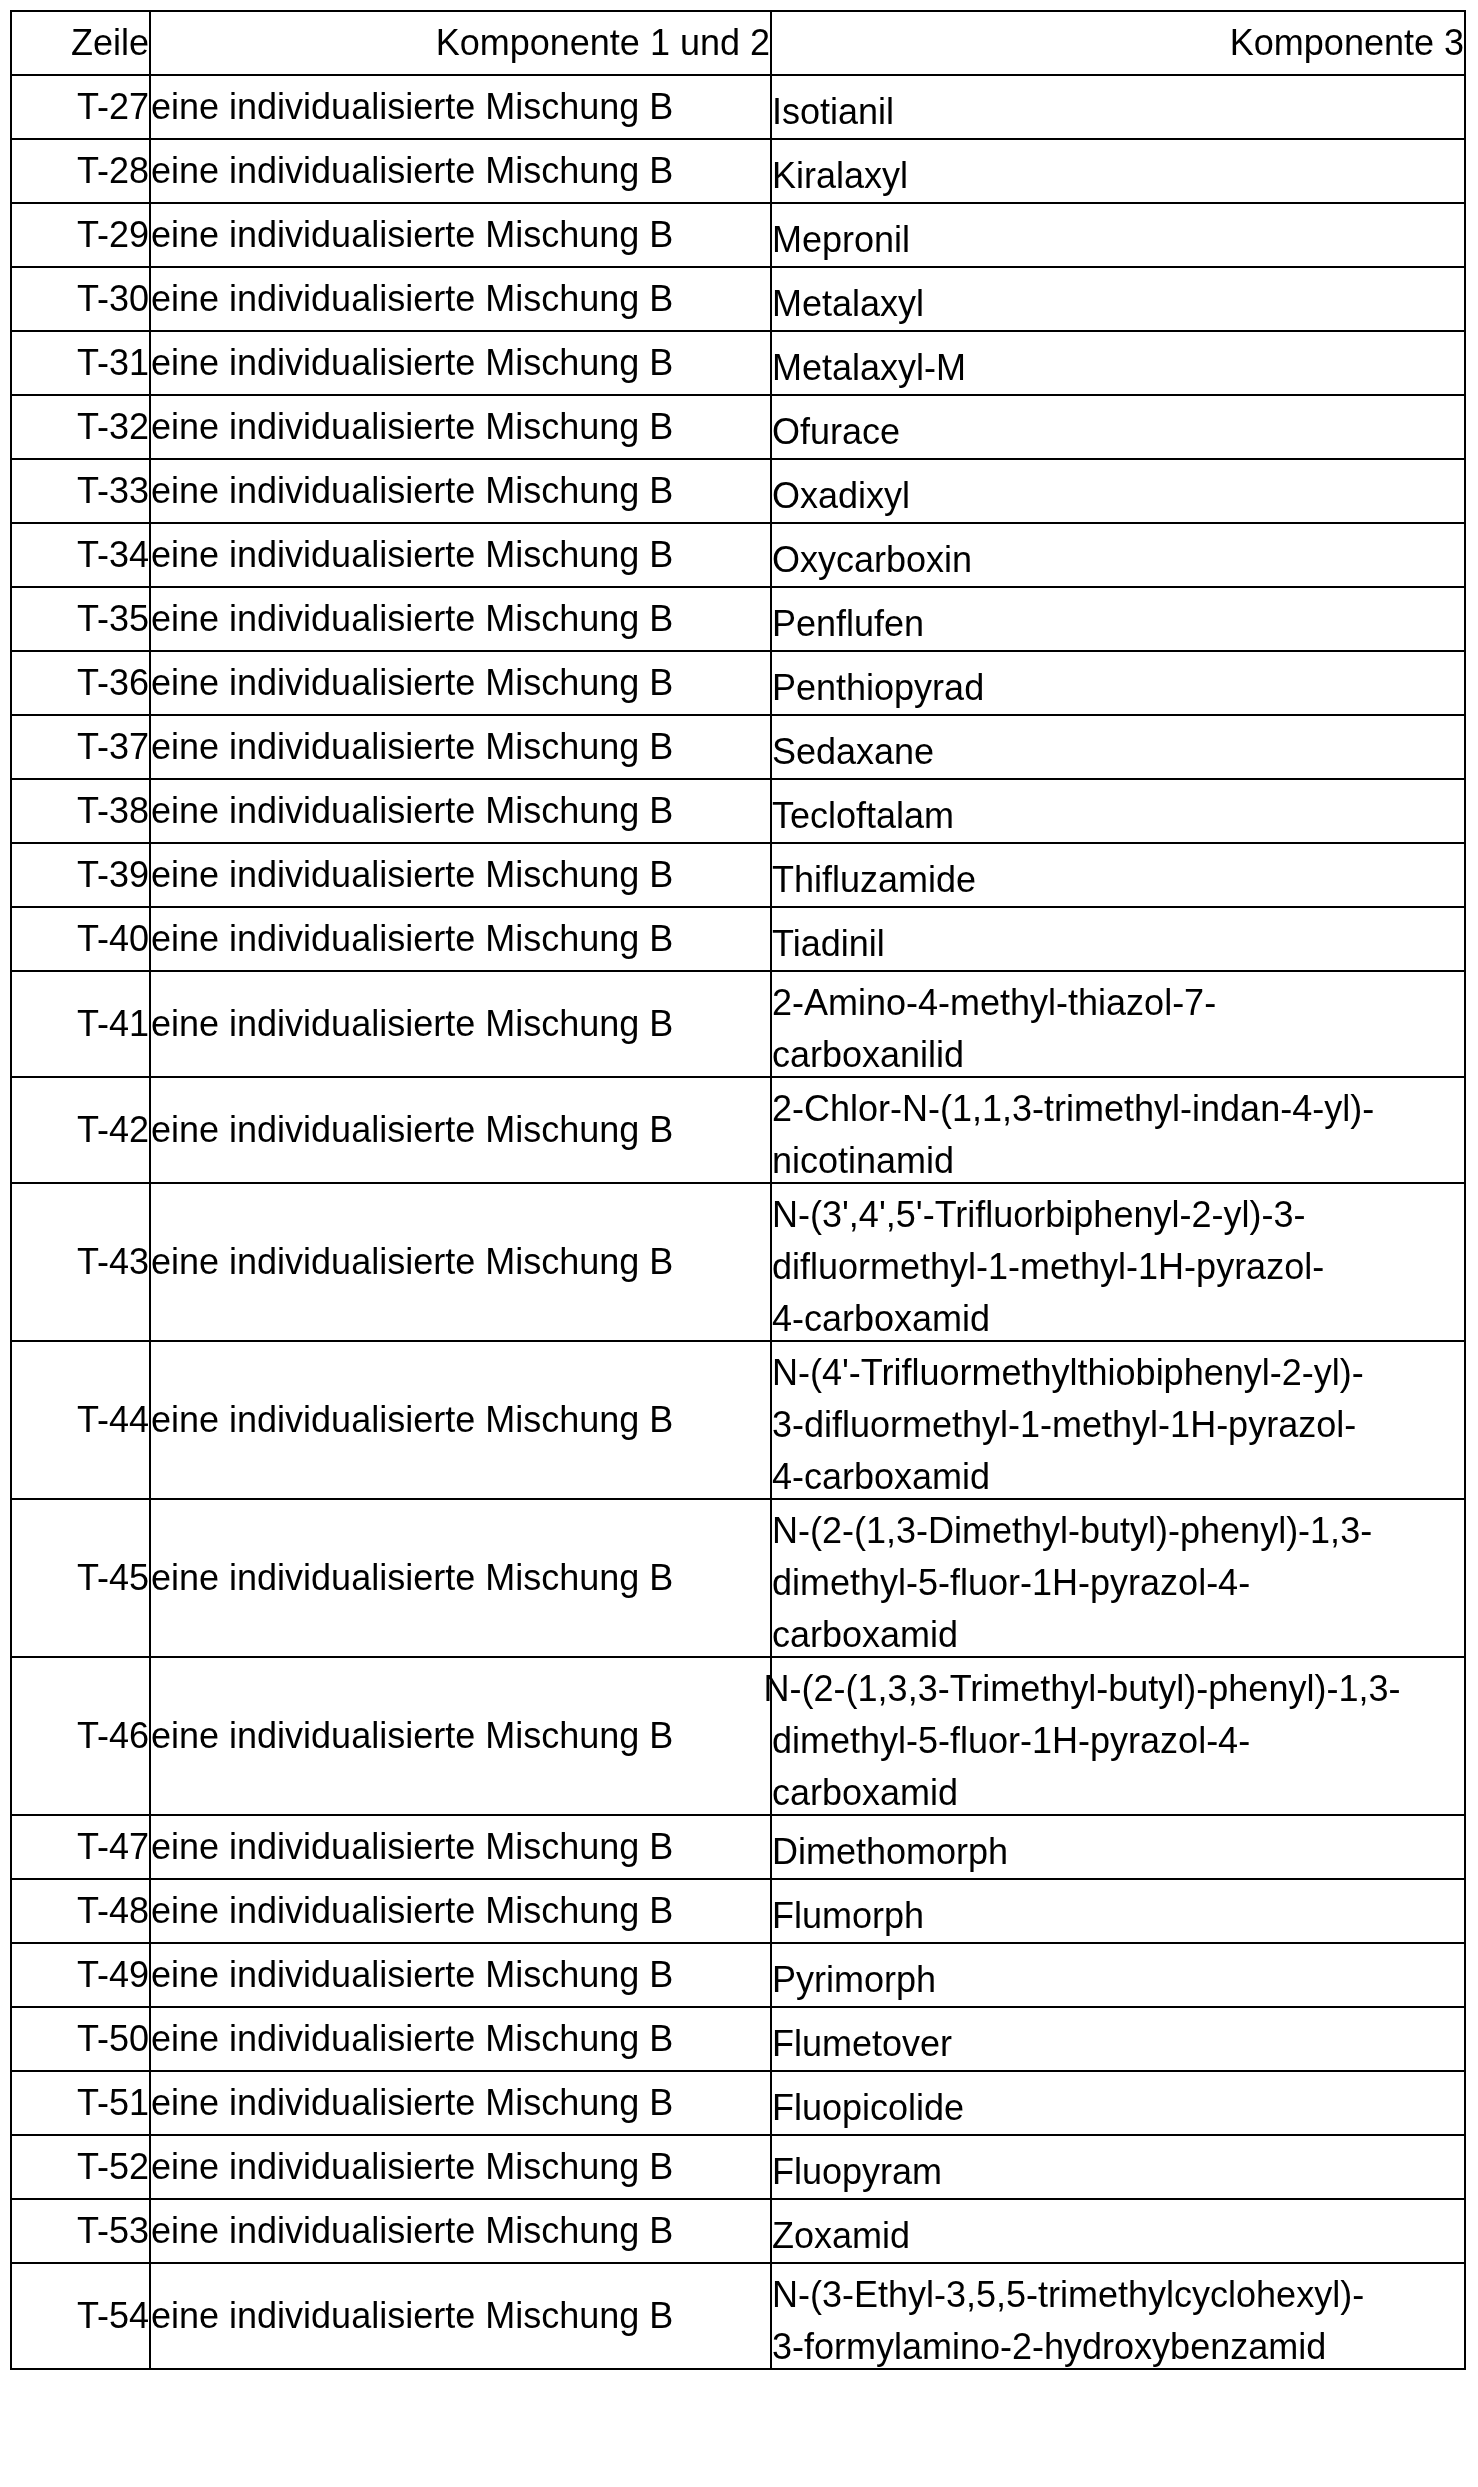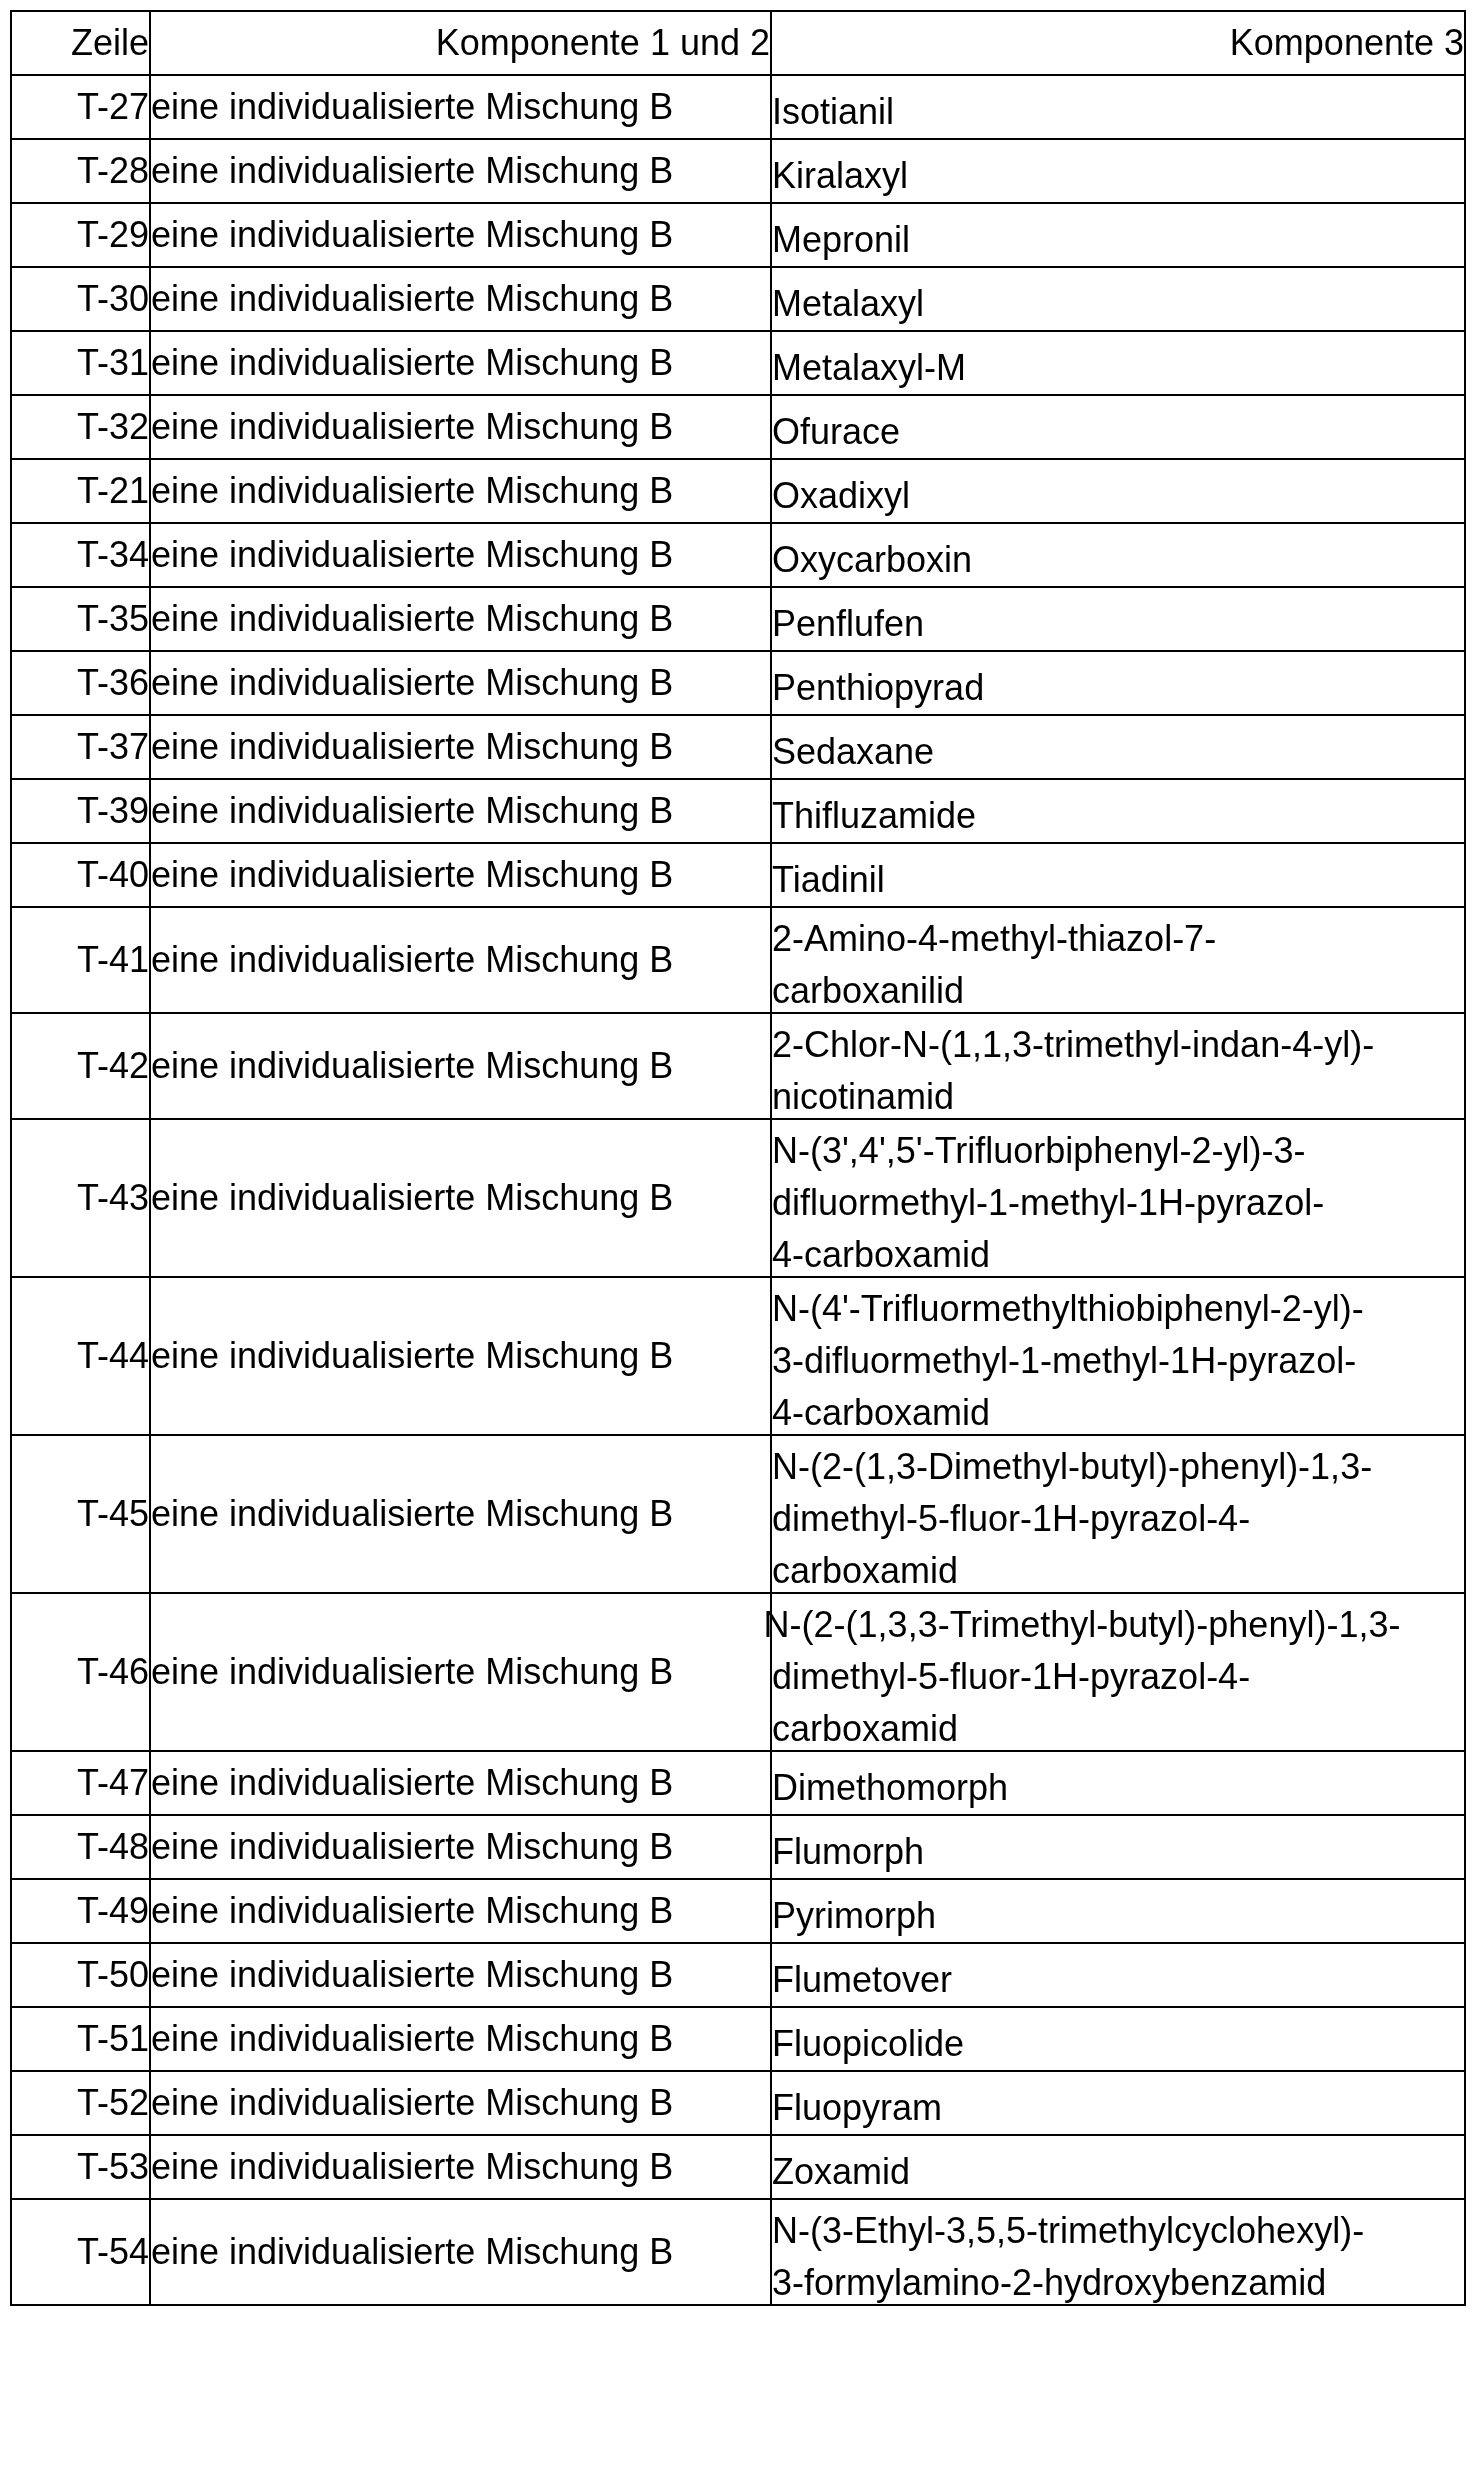--- a/index.html
+++ b/index.html
@@ -86,21 +86,21 @@
         </td>
       </tr>
       <tr class="single">
         <td class="zeile">T-32</td>
         <td class="k12">eine individualisierte Mischung B</td>
         <td class="k3">
           <span class="line">Ofurace</span>
         </td>
       </tr>
       <tr class="single">
-        <td class="zeile">T-21</td>
+        <td class="zeile">T-33</td>
         <td class="k12">eine individualisierte Mischung B</td>
         <td class="k3">
           <span class="line">Oxadixyl</span>
         </td>
       </tr>
       <tr class="single">
         <td class="zeile">T-34</td>
         <td class="k12">eine individualisierte Mischung B</td>
         <td class="k3">
           <span class="line">Oxycarboxin</span>
@@ -118,20 +118,27 @@
         <td class="k12">eine individualisierte Mischung B</td>
         <td class="k3">
           <span class="line">Penthiopyrad</span>
         </td>
       </tr>
       <tr class="single">
         <td class="zeile">T-37</td>
         <td class="k12">eine individualisierte Mischung B</td>
         <td class="k3">
           <span class="line">Sedaxane</span>
+        </td>
+      </tr>
+      <tr class="single">
+        <td class="zeile">T-38</td>
+        <td class="k12">eine individualisierte Mischung B</td>
+        <td class="k3">
+          <span class="line">Tecloftalam</span>
         </td>
       </tr>
       <tr class="single">
         <td class="zeile">T-39</td>
         <td class="k12">eine individualisierte Mischung B</td>
         <td class="k3">
           <span class="line">Thifluzamide</span>
         </td>
       </tr>
       <tr class="single">

